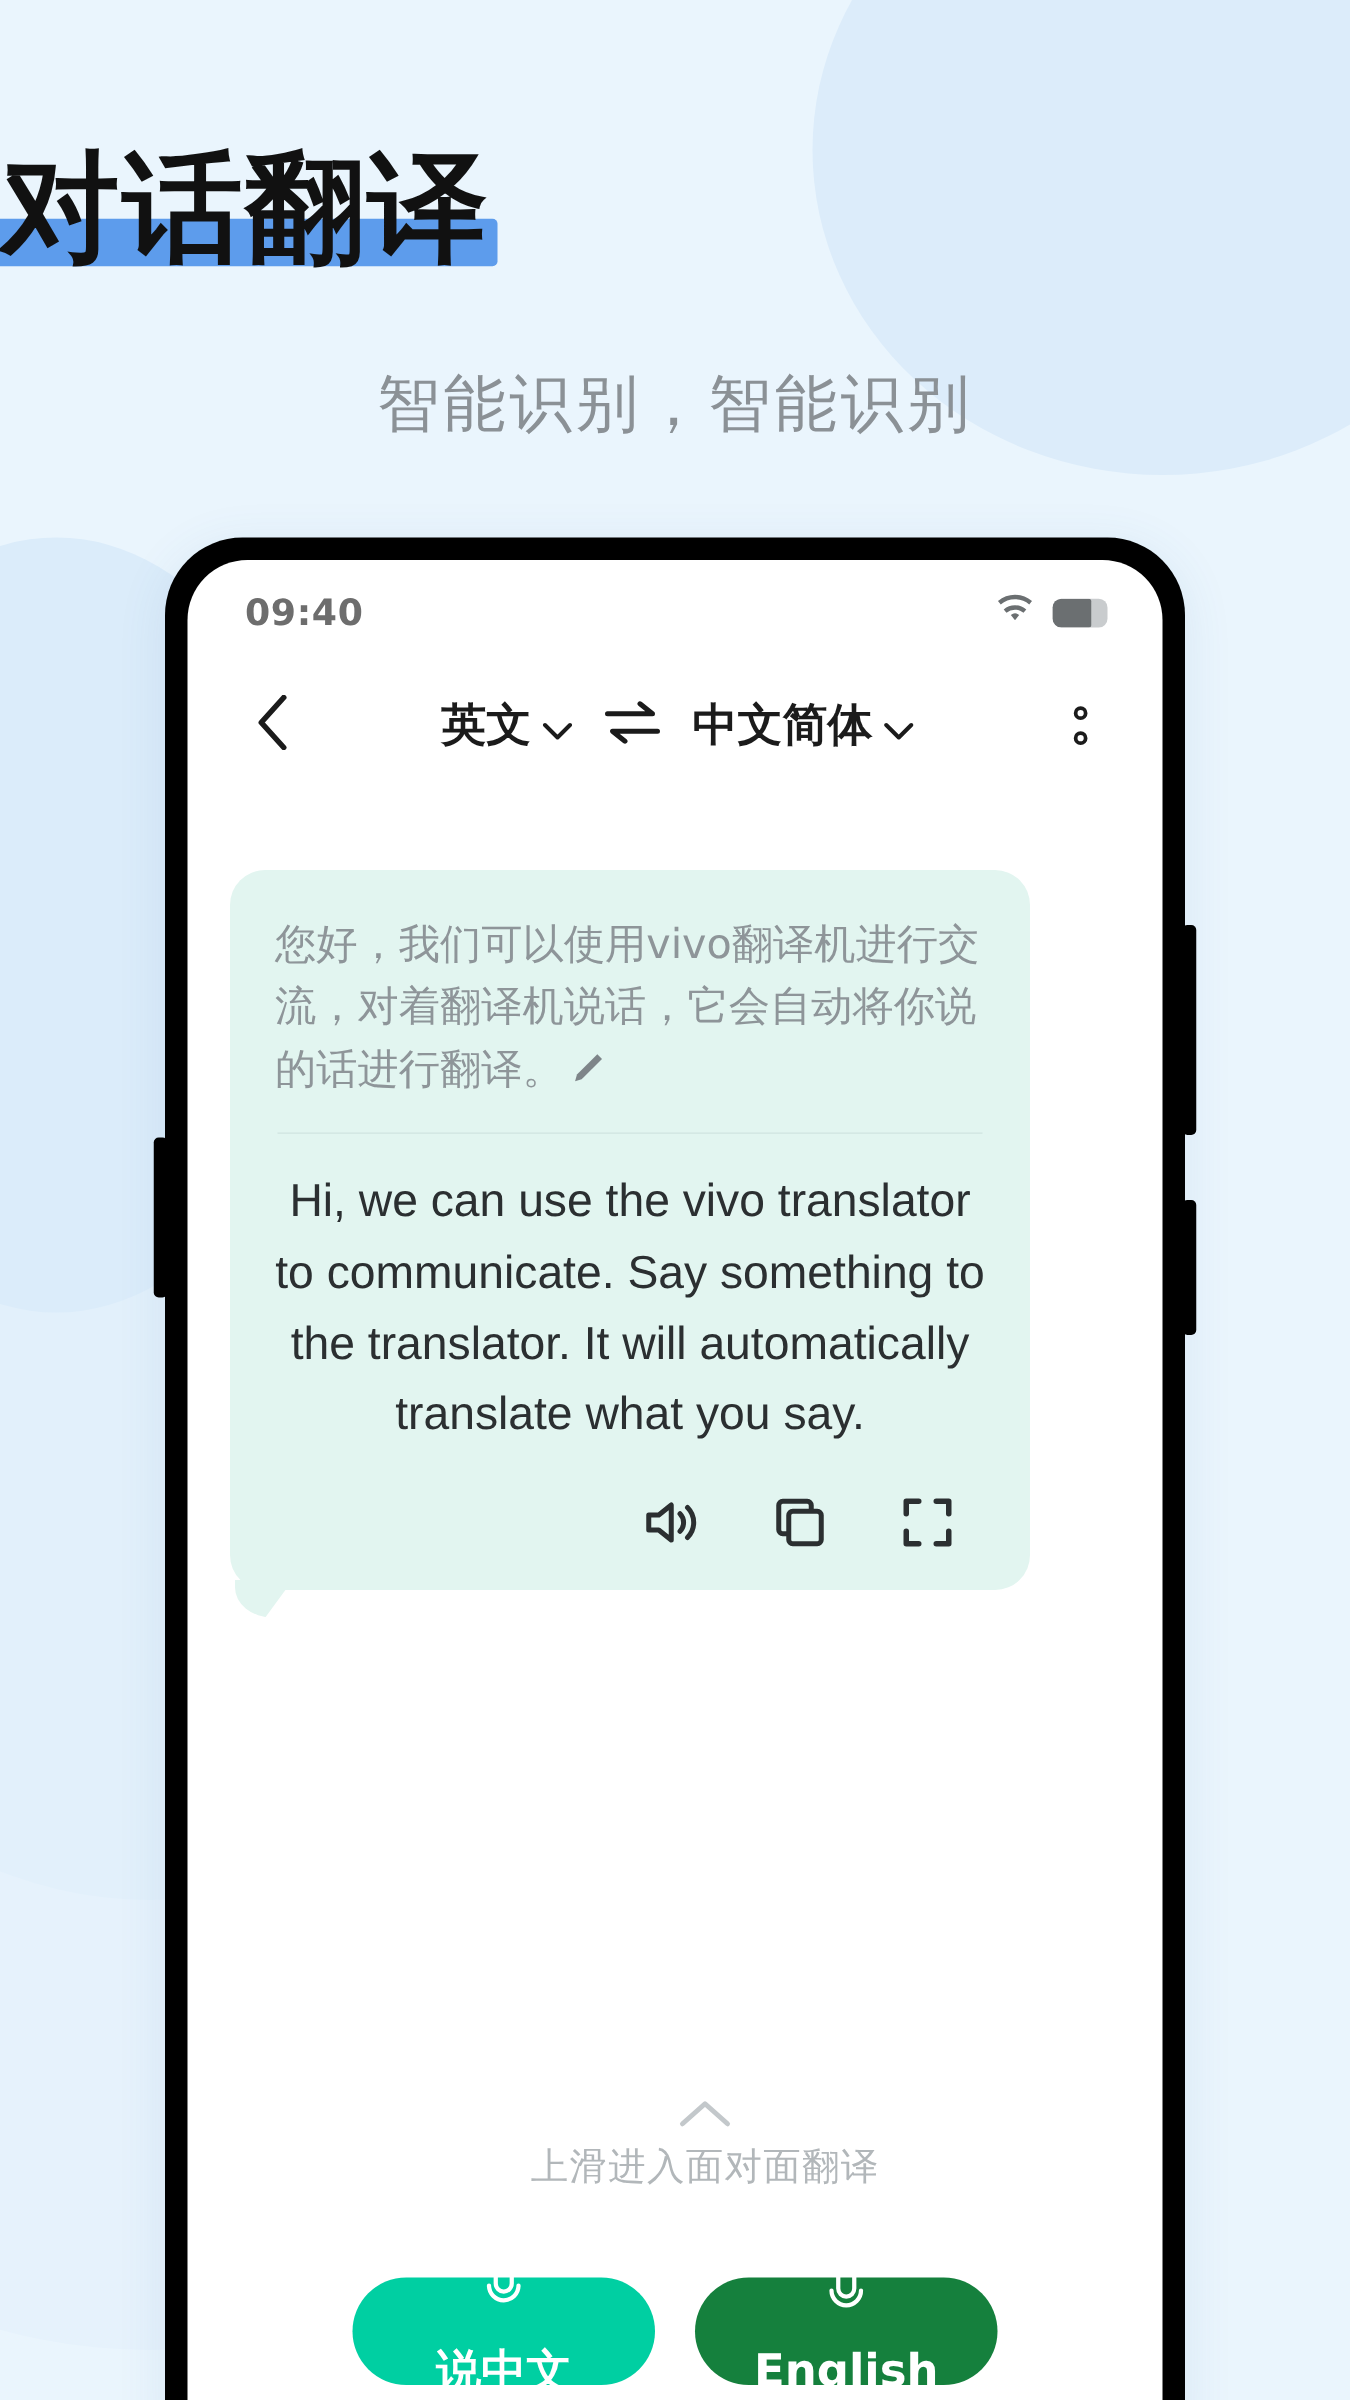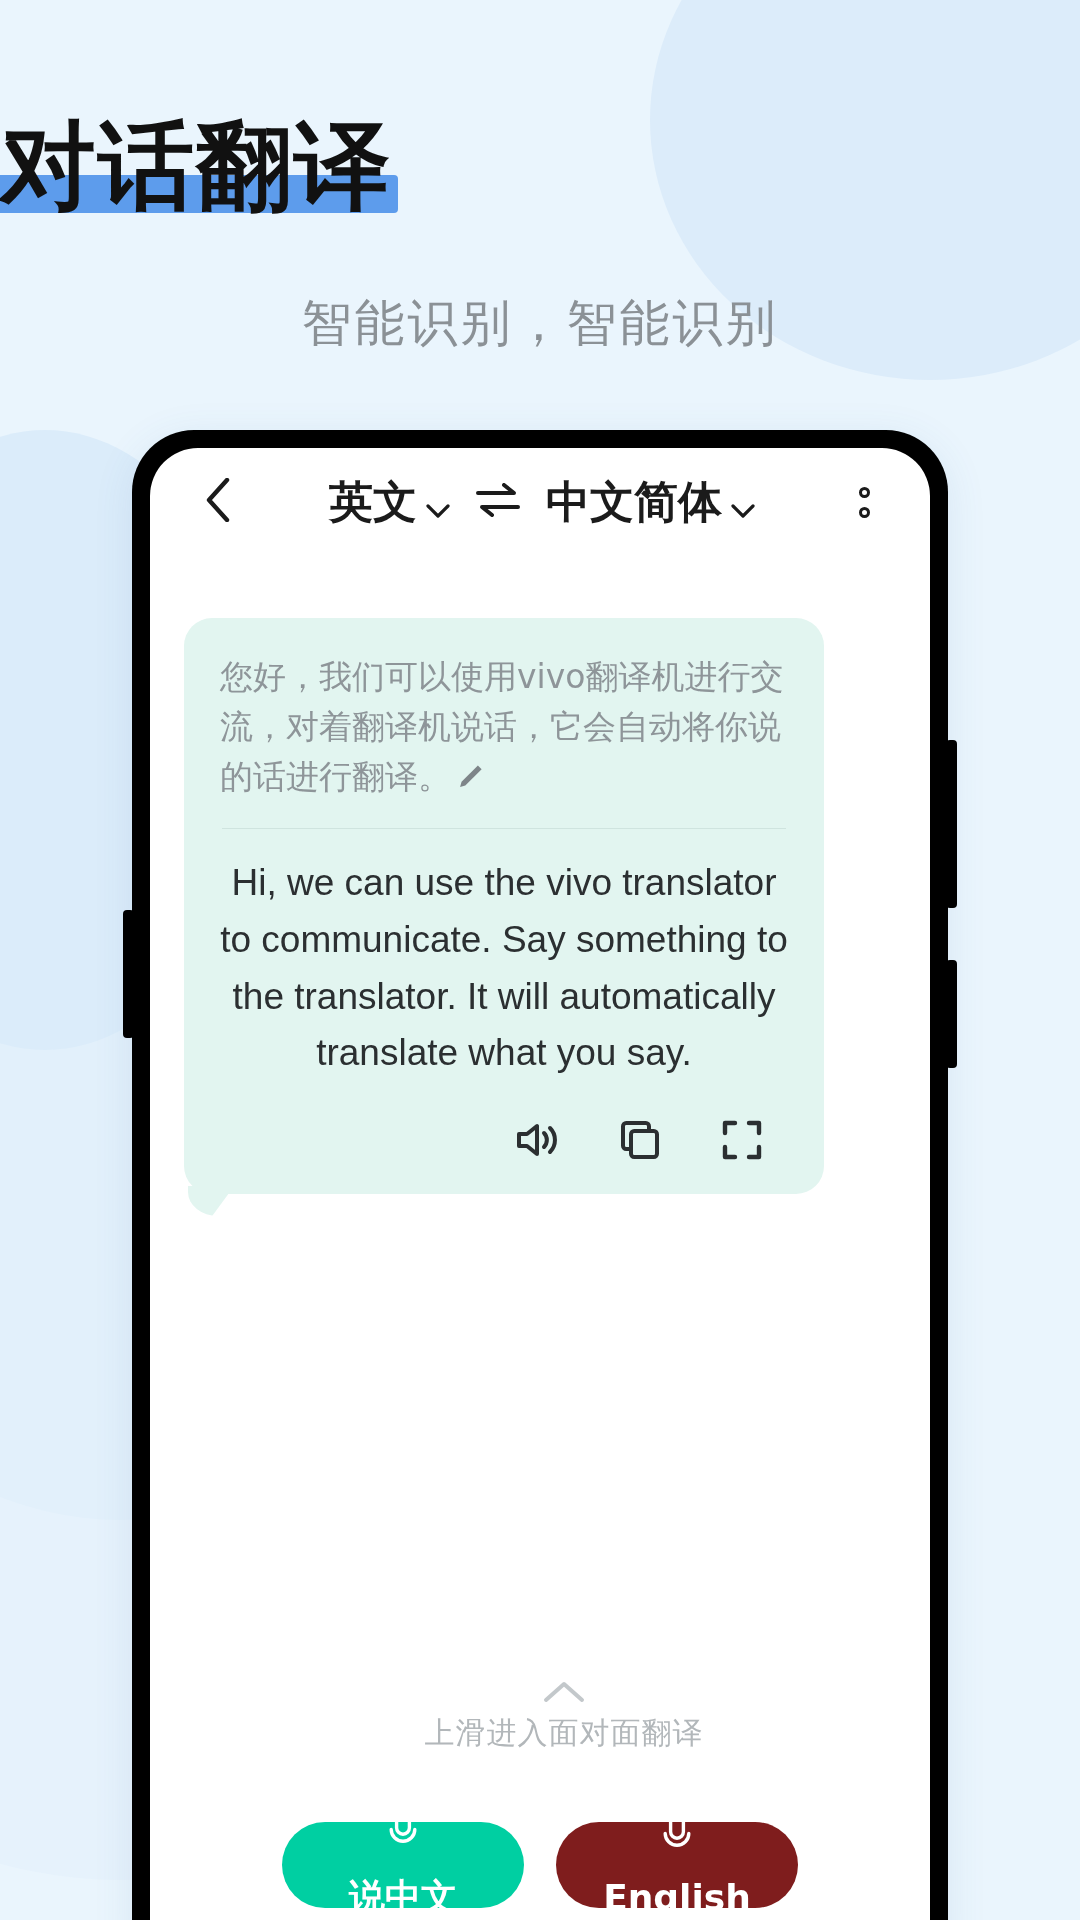--- a/index.html
+++ b/index.html
@@ -108,21 +108,21 @@
   .back-btn {
     width:60px; height:60px; display:flex;
     align-items:center; justify-content:center;
   }
   .lang-group {
     flex:1; display:flex; align-items:center;
     justify-content:center; gap:18px;
   }
   .lang {
     display:flex; align-items:center; gap:9px;
-    font-size:44px; color:#1b1b1b; font-weight:bold;
+    font-size:36px; color:#1b1b1b; font-weight:bold;
     font-family:"DejaVu Sans","Liberation Sans",sans-serif;
   }
   .swap-icon { margin:0 6px; }
   .menu-btn {
     width:56px; height:60px; display:flex;
     flex-direction:column; align-items:center;
     justify-content:center; gap:9px;
   }
   .menu-dot {
     width:11px; height:11px; border-radius:50%;
@@ -181,21 +181,21 @@
   }
   .mic-btn {
     width:242px; height:86px; border-radius:43px;
     display:flex; align-items:center; justify-content:center; gap:14px;
     color:#fff; font-size:36px; font-weight:bold;
     font-family:"DejaVu Sans","Liberation Sans",sans-serif;
     border:none;
     flex-direction:column;
   }
   .mic-cn { background:#00cfa2; }
-  .mic-en { background:#7f1d1d; }
+  .mic-en { background:#15803d; }
 </style>
 </head>
 <body>
 
 <div class="bg">
   <div class="blob blob-tr"></div>
   <div class="blob blob-low"></div>
   <div class="blob blob-mid"></div>
   <div class="blob blob-left"></div>
 </div>
@@ -208,20 +208,33 @@
 </div>
 <div class="subtitle">智能识别，智能识别</div>
 
 <div class="phone">
   <div class="phone-btn btn-vol"></div>
   <div class="phone-btn btn-pwr"></div>
   <div class="phone-btn btn-left"></div>
 
   <div class="screen">
 
+    <div class="statusbar">
+      <div class="sb-time">09:40</div>
+      <div class="sb-icons">
+        <span>
+          <svg width="34" height="25" viewBox="0 0 24 18">
+            <path d="M12 15.3l2.4-3.1a3.9 3.9 0 0 0-4.8 0z" fill="#6b6f71"></path>
+            <path d="M12 9.2c1.9 0 3.6.7 4.9 1.8l1.6-2A9.9 9.9 0 0 0 12 6.6a9.9 9.9 0 0 0-6.5 2.4l1.6 2A7.4 7.4 0 0 1 12 9.2z" fill="#6b6f71"></path>
+            <path d="M12 3.2c3.1 0 6 1.1 8.2 3l1.6-2A15.5 15.5 0 0 0 12 .6 15.5 15.5 0 0 0 2.2 4.2l1.6 2A12.6 12.6 0 0 1 12 3.2z" fill="#6b6f71"></path>
+          </svg>
+        </span>
+        <span class="battery"></span>
+      </div>
+    </div>
 
     <div class="app-header">
       <div class="back-btn">
         <span>
           <svg width="26" height="44" viewBox="0 0 13 22">
             <path d="M11 1L2 11l9 10" stroke="#1b1b1b" stroke-width="2.2" fill="none" stroke-linecap="round" stroke-linejoin="round"></path>
           </svg>
         </span>
       </div>
 

